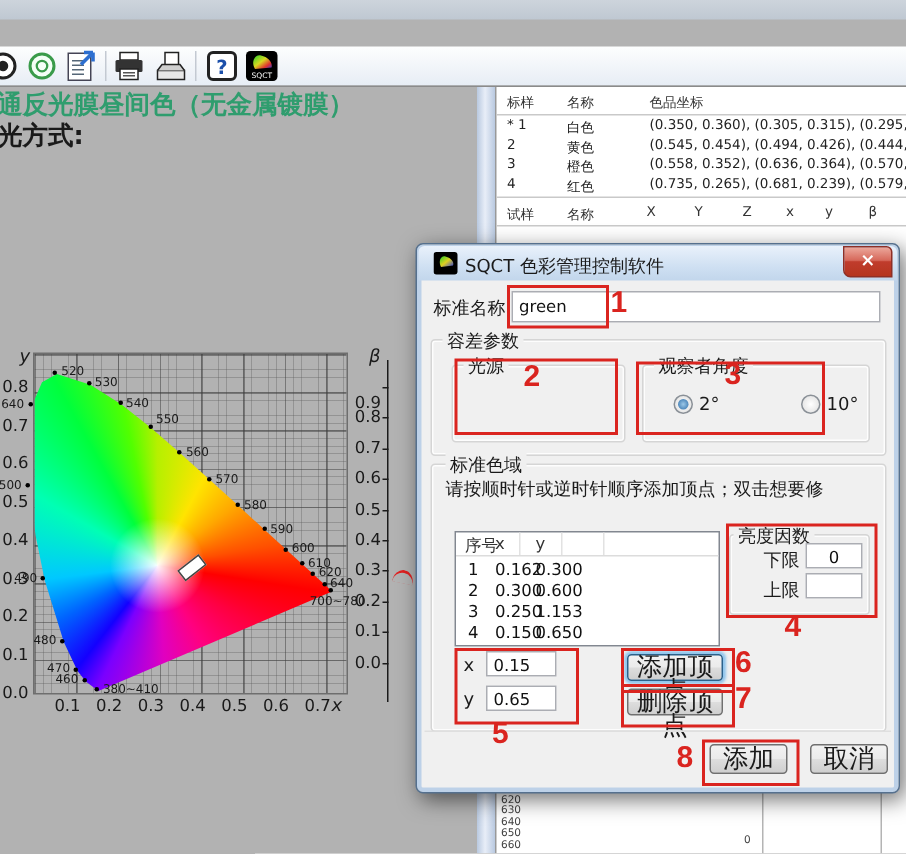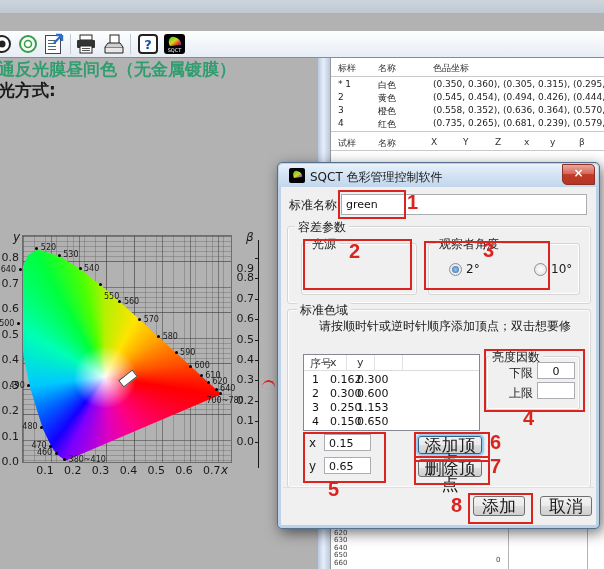--- a/index.html
+++ b/index.html
@@ -247,21 +247,21 @@
         <div class="cie-lbl" style="position: absolute; left: 14.4796px; top: 88.708px; transform: translateX(-100%);">500</div>
         <div class="cie-dot" style="position: absolute; left: 18.5642px; top: 38.199px;"></div>
         <div class="cie-lbl" style="position: absolute; left: 16.0642px; top: 34.699px; transform: translateX(-100%);">640</div>
         <div class="cie-dot" style="position: absolute; left: 35.3554px; top: 16.881px;"></div>
         <div class="cie-lbl" style="position: absolute; left: 40.8554px; top: 13.381px;">520</div>
         <div class="cie-dot" style="position: absolute; left: 57.7066px; top: 23.9955px;"></div>
         <div class="cie-lbl" style="position: absolute; left: 63.2066px; top: 20.4955px;">530</div>
         <div class="cie-dot" style="position: absolute; left: 78.5288px; top: 37.1535px;"></div>
         <div class="cie-lbl" style="position: absolute; left: 84.0288px; top: 33.6535px;">540</div>
         <div class="cie-dot" style="position: absolute; left: 98.5448px; top: 52.9635px;"></div>
-        <div class="cie-lbl" style="position: absolute; left: 104.045px; top: 62px; text-align: right;">550</div>
+        <div class="cie-lbl" style="position: absolute; left: 104.045px; top: 45px; text-align: right;">550</div>
         <div class="cie-dot" style="position: absolute; left: 118.422px; top: 70.2525px;"></div>
         <div class="cie-lbl" style="position: absolute; left: 123.922px; top: 66.7525px; text-align: center;">560</div>
         <div class="cie-dot" style="position: absolute; left: 138.16px; top: 88.0515px;"></div>
         <div class="cie-lbl" style="position: absolute; left: 143.66px; top: 84.5515px;">570</div>
         <div class="cie-dot" style="position: absolute; left: 157.175px; top: 105.417px;"></div>
         <div class="cie-lbl" style="position: absolute; left: 162.675px; top: 101.917px;">580</div>
         <div class="cie-dot" style="position: absolute; left: 174.606px; top: 121.329px;"></div>
         <div class="cie-lbl" style="position: absolute; left: 180.106px; top: 117.829px;">590</div>
         <div class="cie-dot" style="position: absolute; left: 189.006px; top: 134.512px;"></div>
         <div class="cie-lbl" style="position: absolute; left: 194.506px; top: 131.012px;">600</div>
@@ -334,21 +334,21 @@
     <div class="group-lbl" style="left:158px;top:73px">观察者角度</div>
     <div class="radio" style="left:171px;top:100px">
         <div class="dot"></div>
       </div>
     <div class="dlg-lbl" style="left:188px;top:99px">2°</div>
     <div class="radio" style="left:256px;top:100px"></div>
     <div class="dlg-lbl" style="left:273px;top:99px">10°</div>
 
     <div class="groupbox" style="left:9px;top:146px;width:302px;height:177px"></div>
     <div class="group-lbl" style="left:19px;top:139px">标准色域</div>
-    <div class="dlg-lbl" style="left:41px;top:155px">请按顺时针或逆时针顺序添加顶点；双击想要修</div>
+    <div class="dlg-lbl" style="left:19px;top:155px">请按顺时针或逆时针顺序添加顶点；双击想要修</div>
 
     <div class="listbox" style="left:25px;top:191px;width:175px;height:75px">
       <div id="vertex-head">
           <div class="lb-col-head" style="position: absolute; left: 6px; top: 1px;">序号</div>
           <div class="lb-col-head" style="position: absolute; left: 26px; top: 1px;">x</div>
           <div class="lb-col-head" style="position: absolute; left: 53px; top: 1px;">y</div>
         </div>
       <div class="lb-headline"></div>
       <div class="lb-colline" style="left:42px"></div>
       <div class="lb-colline" style="left:70px"></div>

